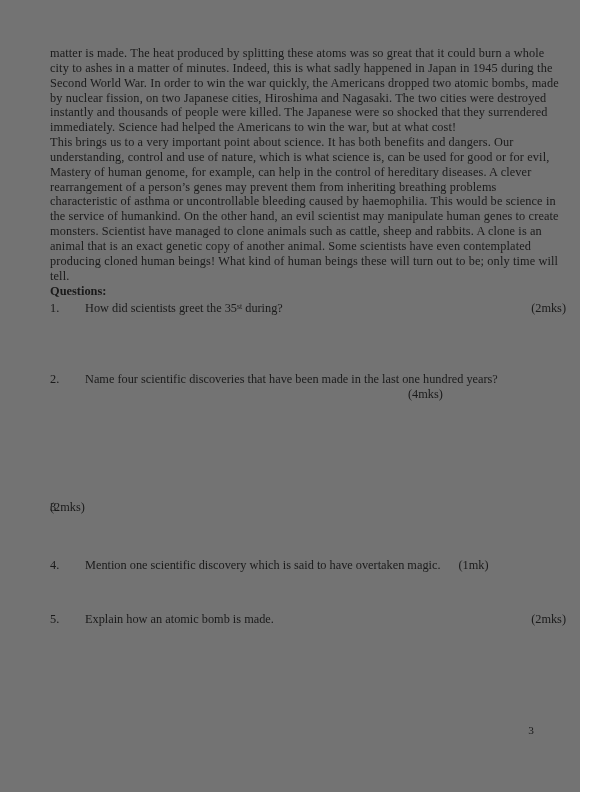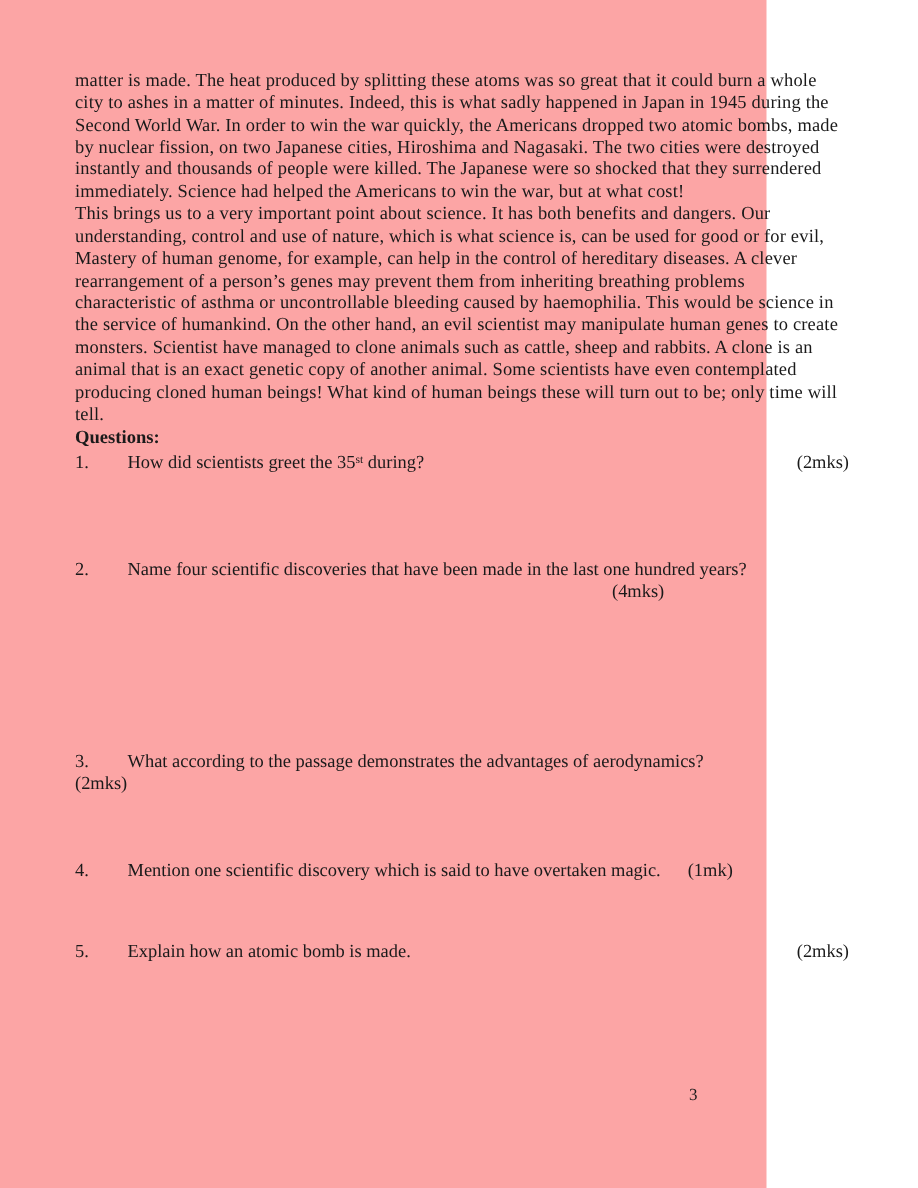--- a/index.html
+++ b/index.html
@@ -13,23 +13,23 @@
     position: relative;
     font-family: "Liberation Serif", "DejaVu Serif", serif;
     color: #1a1a1a;
     overflow: hidden;
   }
 
   .page {
     position: absolute;
     left: 0;
     top: 0;
-    width: 511px;
+    width: 580px;
     height: 792px;
-    background: #fca5a5;
+    background: #737373;
   }
 
   .content {
     position: absolute;
     left: 50px;
     top: 46px;
     width: 516px;
   }
 
   
@@ -142,21 +142,20 @@
 
       <div class="q-row">
         <span class="q-num">2.</span>
         <span class="q-text">Name four scientific discoveries that have been made in the last one hundred years?</span>
         <span class="q-marks-below-center">(4mks)</span>
       </div>
       <div class="gap-2"></div>
 
       <div class="q-row">
         <span class="q-num">3.</span>
-        <span class="q-text">What according to the passage demonstrates the advantages of aerodynamics?</span>
         <span class="q-marks-below-left">(2mks)</span>
       </div>
       <div class="gap-3"></div>
 
       <div class="q-row">
         <span class="q-num">4.</span>
         <span class="q-text"><span>Mention one scientific discovery which is said to have overtaken magic.</span><span class="q-marks-inline">(1mk)</span></span>
       </div>
       <div class="gap-4"></div>
 

